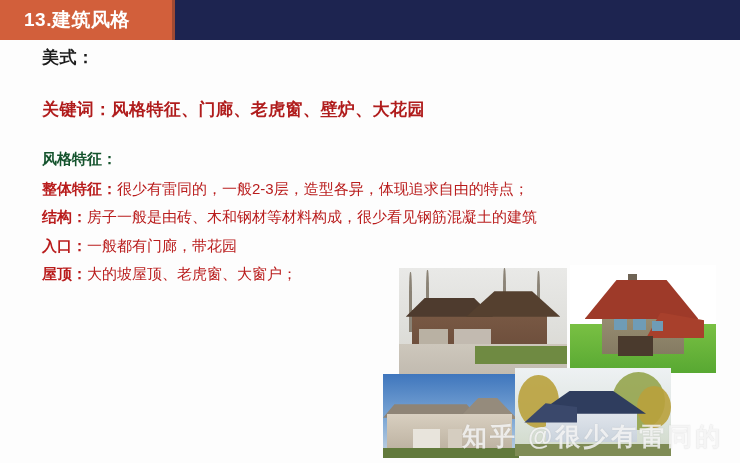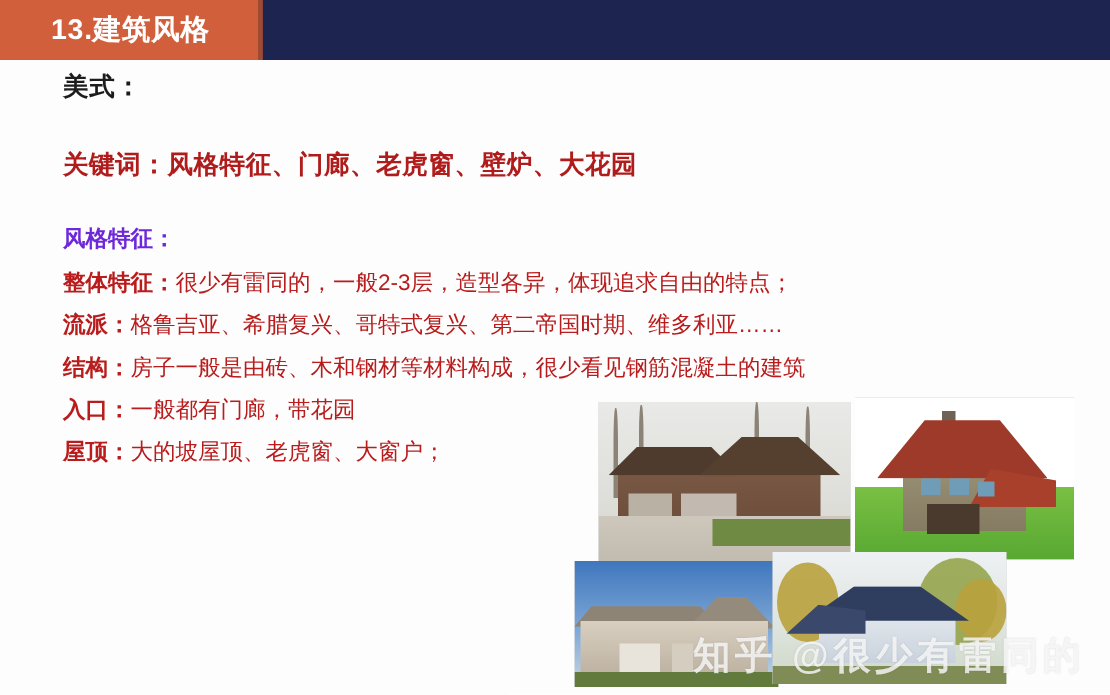--- a/index.html
+++ b/index.html
@@ -35,21 +35,21 @@
     height: 40px;
     background: #d25f3b;
     display: flex;
     align-items: center;
   }
   .header-tab-label {
     color: #ffffff;
     font-size: 19px;
     font-weight: bold;
     letter-spacing: 0.5px;
-    padding-left: 34px;
+    padding-left: 24px;
     white-space: nowrap;
   }
   .header-divider {
     position: absolute;
     left: 172px;
     top: 0;
     width: 3px;
     height: 40px;
     background: #9f4a33;
   }
@@ -72,21 +72,21 @@
     font-size: 17px;
     font-weight: bold;
     color: #b01c1c;
     margin: 29px 0 0 0;
     letter-spacing: 0.4px;
     white-space: nowrap;
   }
   .features-head {
     font-size: 15px;
     font-weight: bold;
-    color: #6d28d9;
+    color: #14532d;
     margin: 29px 0 0 0;
   }
   .feature-row {
     font-size: 15px;
     color: #b91c1c;
     margin: 11px 0 0 0;
     white-space: nowrap;
     line-height: 1.15;
   }
   .feature-label {
@@ -188,23 +188,20 @@
   <div class="content">
 
     <div class="subtitle">美式：</div>
 
     <div class="keywords">关键词：风格特征、门廊、老虎窗、壁炉、大花园</div>
 
     <div class="features-head">风格特征：</div>
 
     <div class="feature-row">
       <span class="feature-label">整体特征：</span><span class="feature-value">很少有雷同的，一般2-3层，造型各异，体现追求自由的特点；</span>
-    </div>
-    <div class="feature-row">
-      <span class="feature-label">流派：</span><span class="feature-value">格鲁吉亚、希腊复兴、哥特式复兴、第二帝国时期、维多利亚……</span>
     </div>
     <div class="feature-row">
       <span class="feature-label">结构：</span><span class="feature-value">房子一般是由砖、木和钢材等材料构成，很少看见钢筋混凝土的建筑</span>
     </div>
     <div class="feature-row">
       <span class="feature-label">入口：</span><span class="feature-value">一般都有门廊，带花园</span>
     </div>
     <div class="feature-row">
       <span class="feature-label">屋顶：</span><span class="feature-value">大的坡屋顶、老虎窗、大窗户；</span>
     </div>

